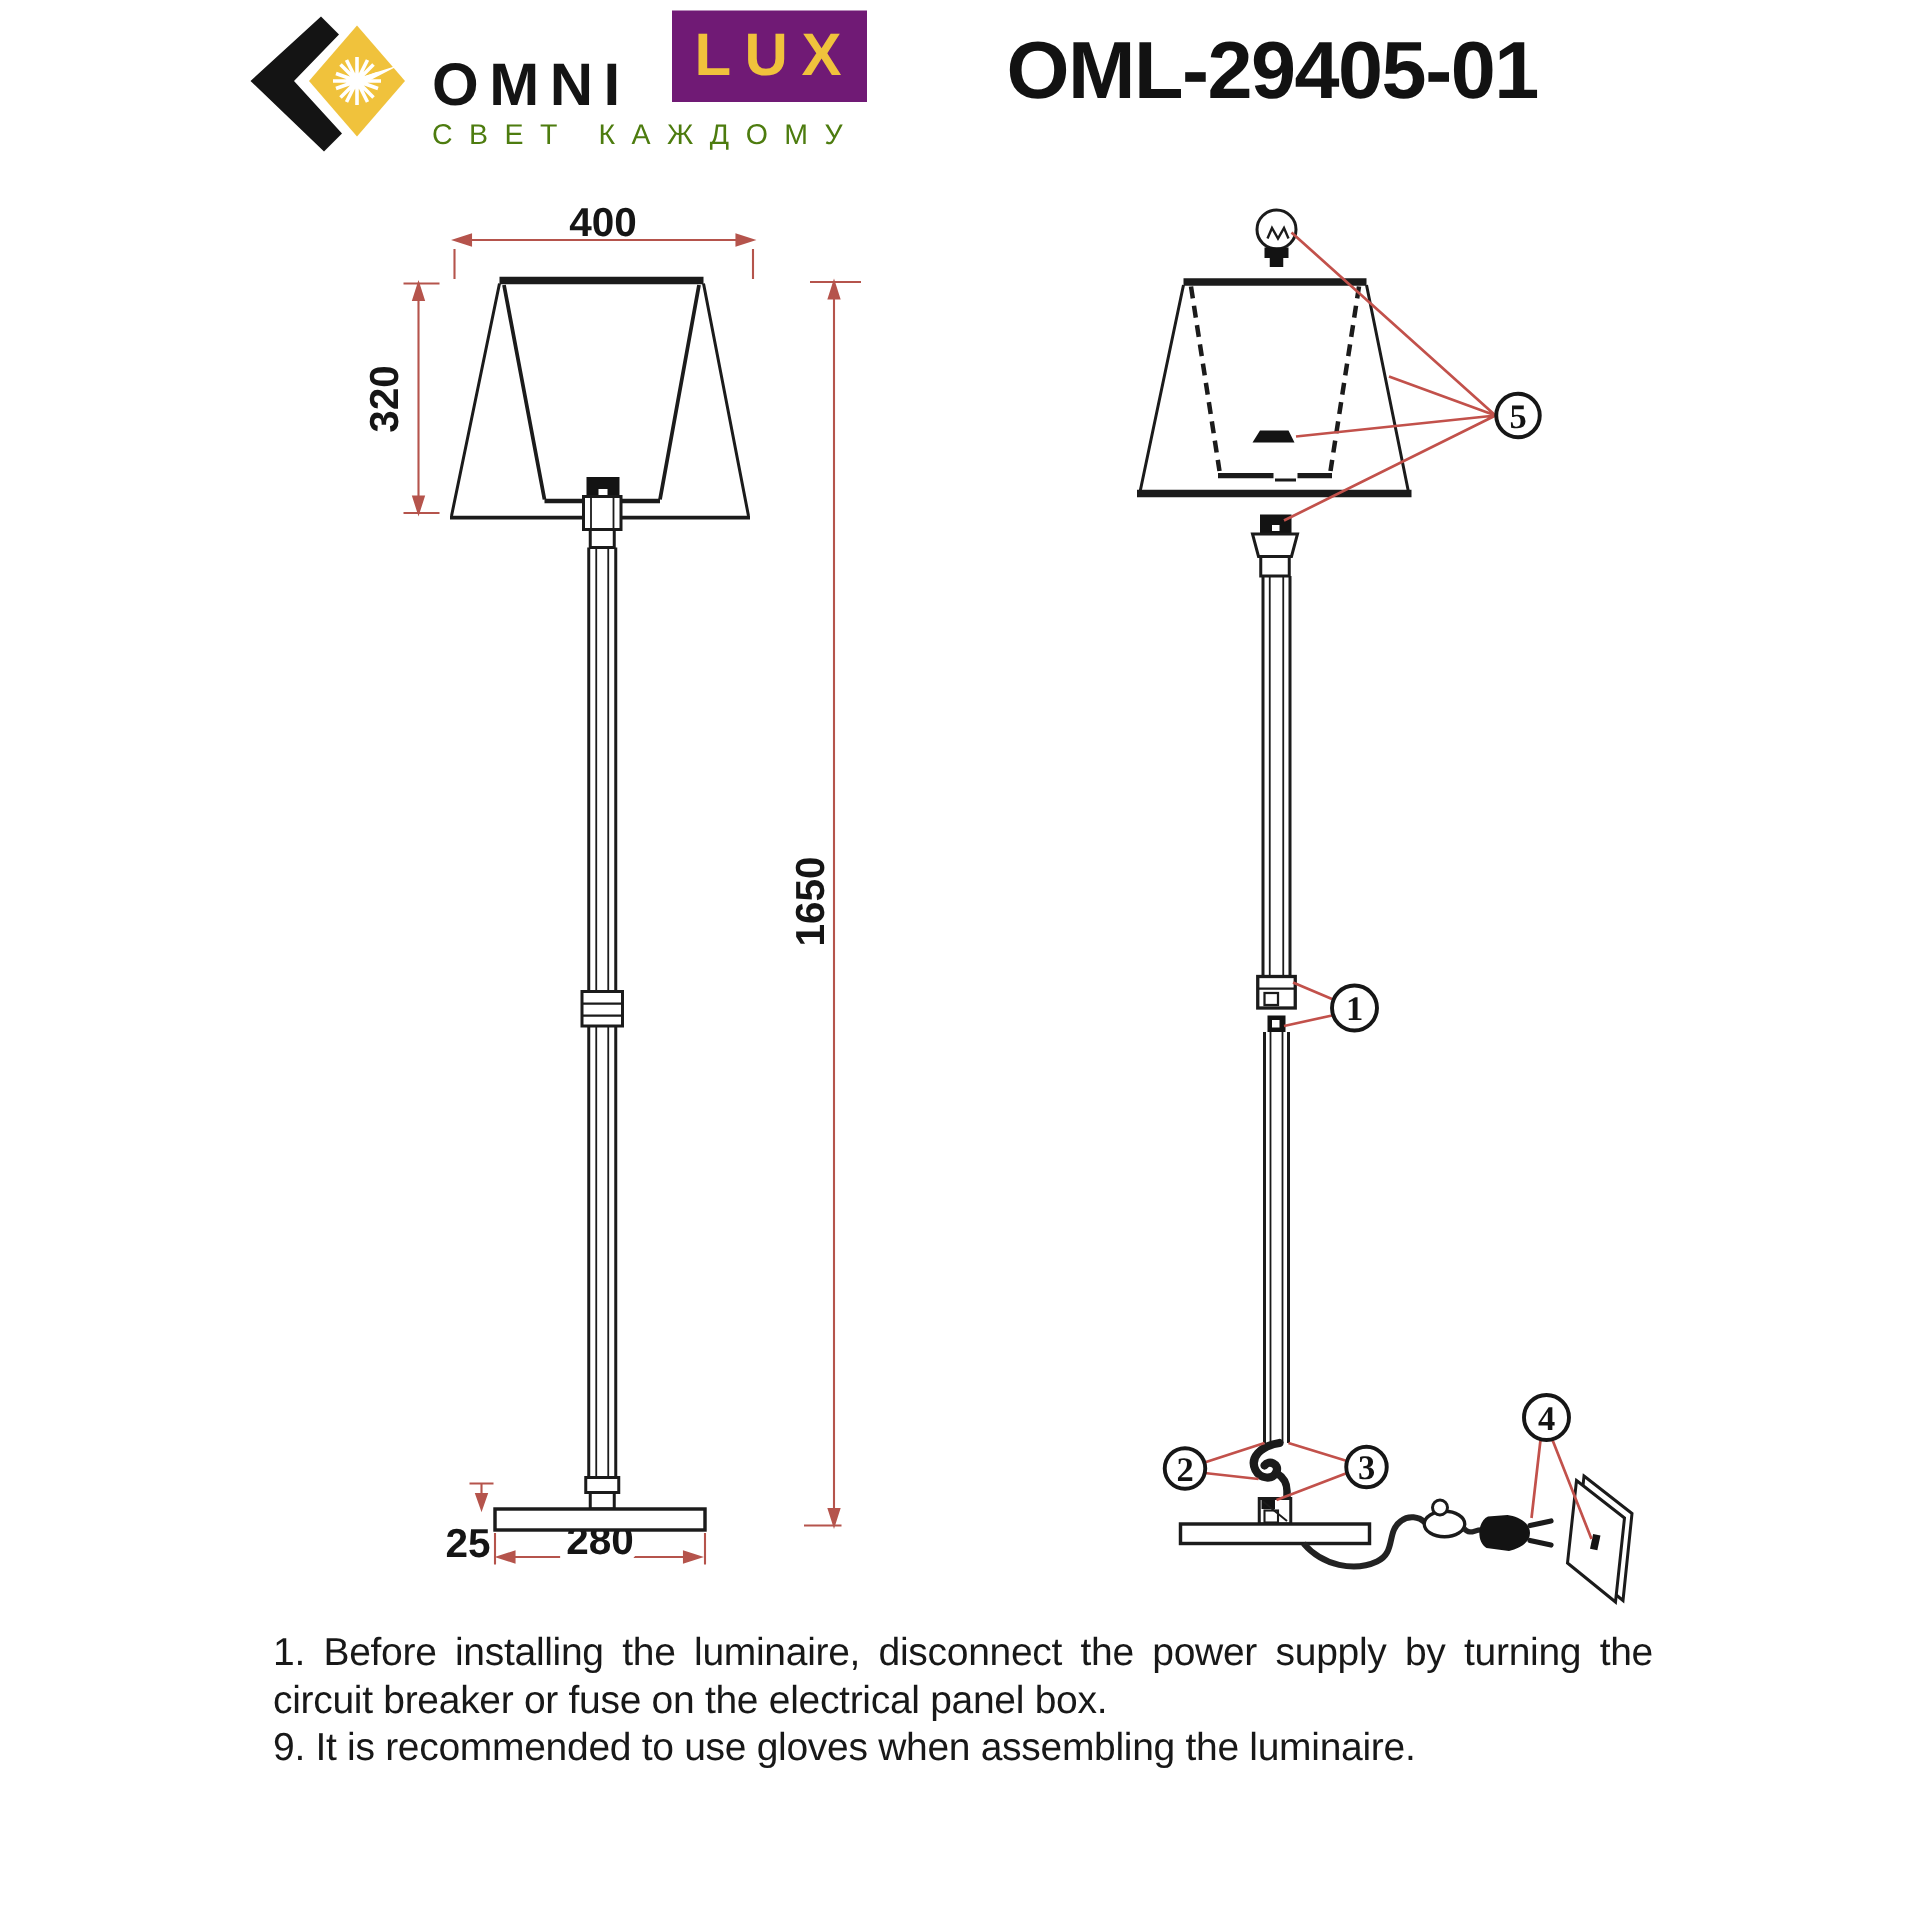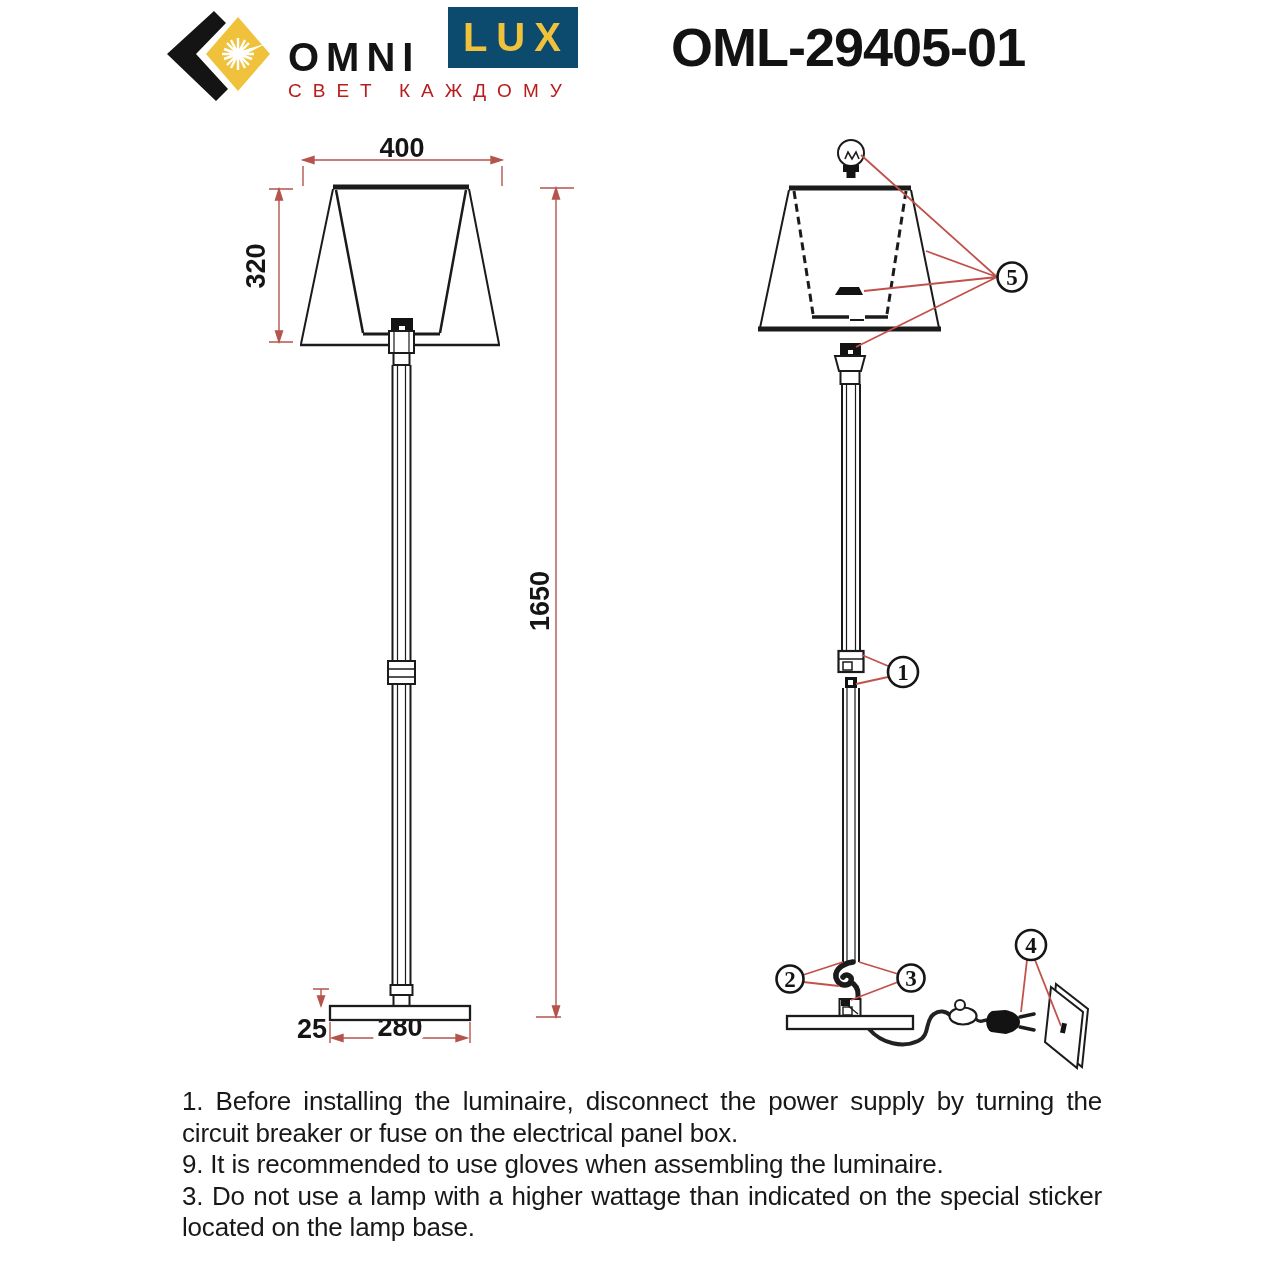--- a/index.html
+++ b/index.html
@@ -4,25 +4,25 @@
 <style>
   html,body{margin:0;padding:0;background:#ffffff;}
   body{width:1280px;height:1280px;position:relative;overflow:hidden;
        font-family:"Liberation Sans",sans-serif;color:#181818;}
 
   
   .logo-mark{position:absolute;left:160px;top:6px;width:120px;height:104px;}
   .logo-text{position:absolute;left:288px;top:6px;width:300px;}
   .logo-row{display:flex;align-items:center;height:62px;}
   .omni{font-size:40px;font-weight:bold;letter-spacing:7px;color:#141414;margin-top:41px;}
-  .lux-box{margin-left:28px;background:#0c4a6e;width:130px;height:61px;
+  .lux-box{margin-left:28px;background:#701a75;width:130px;height:61px;
            display:flex;align-items:center;justify-content:center;}
   .lux{font-size:40px;font-weight:bold;letter-spacing:9px;color:#f0c23c;
        padding-left:6px;}
-  .tagline{margin-top:12px;font-size:19px;letter-spacing:11px;color:#b91c1c;
+  .tagline{margin-top:12px;font-size:19px;letter-spacing:11px;color:#4d7c0f;
            white-space:nowrap;}
   .model{position:absolute;left:646px;top:16px;font-size:54px;font-weight:bold;
          letter-spacing:-1px;color:#121212;white-space:nowrap;margin-left:25px;}
 
   
   .drawing{position:absolute;left:0;top:0;width:1280px;height:1280px;}
   .dim-num{font-family:"Liberation Sans",sans-serif;font-size:27px;font-weight:bold;fill:#151515;}
   .halo{stroke:#ffffff;stroke-width:10px;paint-order:stroke;}
   .callout-num{font-family:"Liberation Serif",serif;font-size:23px;font-weight:bold;fill:#131313;}
 
@@ -207,14 +207,13 @@
     <g>
       <circle cx="1012" cy="277" r="14.5"></circle>
       <text class="callout-num" x="1012" y="285" text-anchor="middle" stroke="none">5</text>
     </g>
   </g>
 </svg>
 
 <div class="instructions">
   <p>1. Before installing the luminaire, disconnect the power supply by turning the circuit breaker or fuse on the electrical panel box.</p>
   <p>9. It is recommended to use gloves when assembling the luminaire.</p>
-  <p>3. Do not use a lamp with a higher wattage than indicated on the special sticker located on the lamp base.</p>
 </div>
 
 </body></html>

